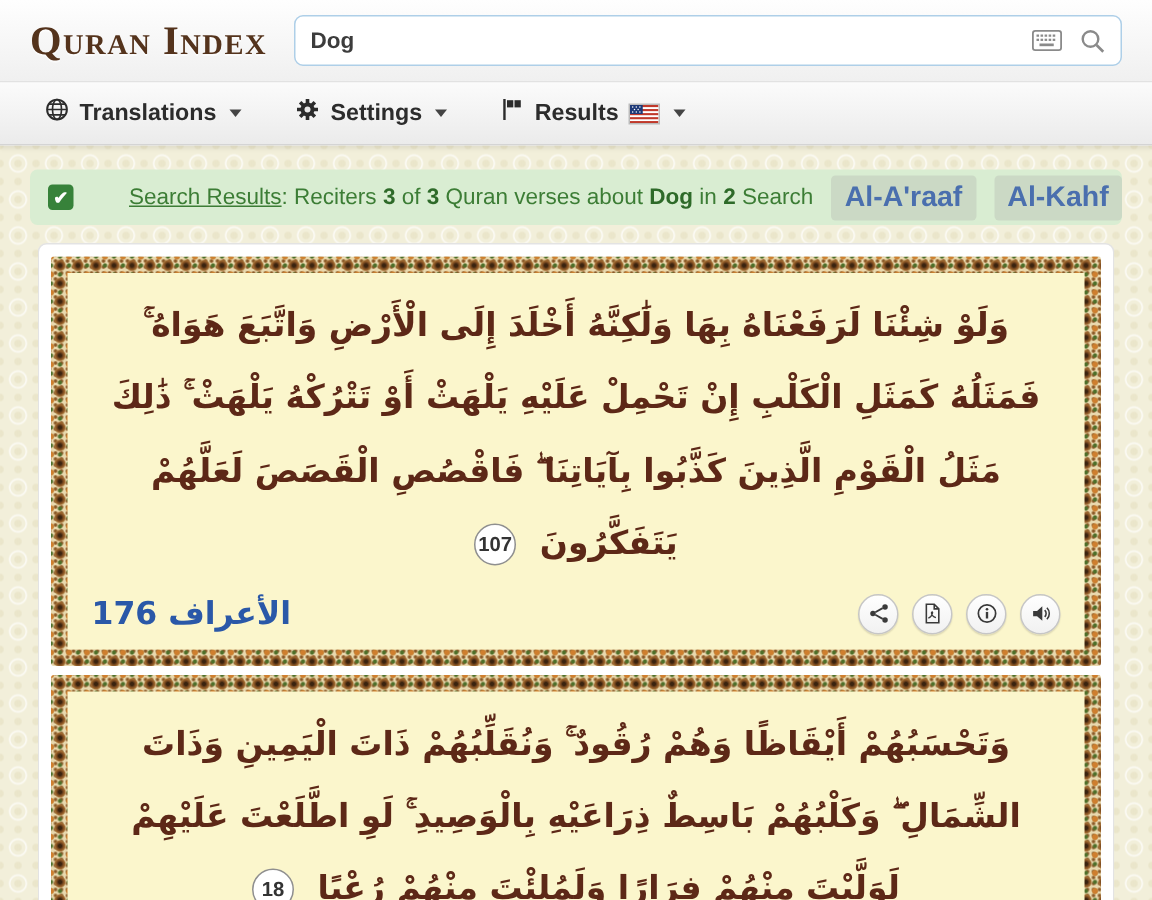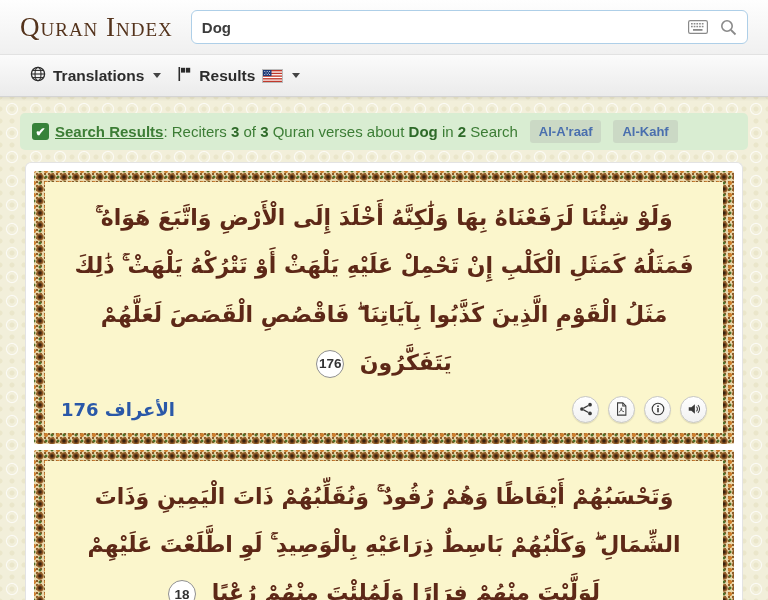--- a/index.html
+++ b/index.html
@@ -7,38 +7,38 @@
   body { font-family:"Liberation Sans", sans-serif; background:#fff; }
 
   
   .header {
     height:55px; display:flex; align-items:center; padding:0 20px;
     background:linear-gradient(#fefefe,#f0f0f0);
     border-bottom:1px solid #e2e2e2;
   }
   .logo {
     font-family:"Liberation Serif", serif; font-variant:small-caps;
-    font-weight:normal; font-size:27px; color:#54331c; letter-spacing:1px;
+    font-weight:bold; font-size:27px; color:#54331c; letter-spacing:1px;
     cursor:pointer; white-space:nowrap; text-shadow:0 1px 0 rgba(255,255,255,.6);
   }
   .searchbox {
     flex:1; margin-left:18px; height:34px; background:#fff;
     border:1px solid #aecfe8; border-radius:6px;
     display:flex; align-items:center; padding:0 10px;
   }
   .searchbox input {
     flex:1; border:none; outline:none; font-weight:bold; font-size:15px;
     color:#3c3c3c; font-family:"Liberation Sans", sans-serif; background:transparent;
   }
   .search-icons { display:flex; align-items:center; gap:12px; color:#8a8a8a; }
   .icon-btn { cursor:pointer; display:flex; align-items:center; }
 
   
   .nav {
-    height:42px; display:flex; align-items:center; gap:16px; padding:0 30px;
+    height:42px; display:flex; align-items:center; gap:36px; padding:0 30px;
     background:linear-gradient(#fbfbfb,#ebebeb);
     border-bottom:1px solid #d4d4d4; box-shadow:0 2px 3px rgba(0,0,0,.07);
     position:relative; z-index:2;
   }
   .nav-item {
     display:flex; align-items:center; gap:7px; cursor:pointer;
     font-weight:bold; font-size:15.5px; color:#2c2c2c;
   }
   .caret {
     width:0; height:0; border-left:4.5px solid transparent;
@@ -62,24 +62,24 @@
   .banner {
     height:37px; display:flex; align-items:center; gap:6px;
     background:#d9edd2; border-radius:5px; padding:0 12px;
     color:#3c7d35; font-size:15px; white-space:nowrap; overflow:hidden;
   }
   .check {
     width:17px; height:17px; border-radius:3px; background:#37823a;
     color:#fff; font-size:12px; font-weight:bold; display:flex;
     align-items:center; justify-content:center; flex:0 0 auto;
   }
-  .banner a.results-link { color:#3c7d35; font-weight:bold; text-decoration:underline; cursor:pointer; }
+  .banner a.results-link { color:#3c7d35; font-weight:normal; text-decoration:underline; cursor:pointer;margin-left:31px; }
   .banner b { color:#2e6a29; }
   .badge {
-    background:#cbd9c5; color:#4a6fae; font-weight:bold; font-size:13px;
+    background:#cbd9c5; color:#4a6fae; font-weight:bold; font-size:19px;
     border-radius:3px; padding:4px 9px; margin-left:6px; cursor:pointer;
   }
 
   
   .results-panel {
     margin:12px 5px 0; background:#fff; border:1px solid #e3e3e3;
     border-bottom:none; border-radius:6px 6px 0 0; padding:8px; height:500px;
   }
 
   
@@ -102,21 +102,21 @@
   }
   .vnum {
     display:inline-flex; width:28px; height:28px; border-radius:50%;
     background:#fff; border:1px solid #8f8f8f; align-items:center;
     justify-content:center; font-size:13.5px; font-weight:bold; color:#333;
     font-family:"Liberation Sans", sans-serif; direction:ltr; vertical-align:middle;
     margin-right:8px;
   }
   .verse-footer { display:flex; justify-content:space-between; align-items:center; margin-top:6px; }
   .verse-ref {
-    direction:rtl; color:#2a58a8; font-weight:bold; font-size:18px;
+    direction:rtl; color:#2a58a8; font-weight:bold; font-size:21px;
     text-decoration:none; cursor:pointer; font-family:"DejaVu Sans", sans-serif;
   }
   .actions { display:flex; gap:9px; }
   .action-btn {
     width:27px; height:27px; border-radius:50%; cursor:pointer;
     background:linear-gradient(#ffffff,#f1f1f1); border:1px solid #c6c6c6;
     box-shadow:0 1px 1px rgba(0,0,0,.12);
     display:flex; align-items:center; justify-content:center; color:#3a3a3a;
   }
 </style>
@@ -165,20 +165,36 @@
           <line x1="1.4" y1="8" x2="14.6" y2="8" stroke="currentColor" stroke-width="1.1"></line>
           <line x1="2.4" y1="4.4" x2="13.6" y2="4.4" stroke="currentColor" stroke-width="1.1"></line>
           <line x1="2.4" y1="11.6" x2="13.6" y2="11.6" stroke="currentColor" stroke-width="1.1"></line>
         </svg>
     </span>
     <span>Translations</span>
     <span class="caret"></span>
   </div>
   <div class="nav-item">
     <span>
+      <svg width="16" height="16" viewBox="0 0 16 16">
+          <g stroke="currentColor" stroke-width="2.4">
+            <line x1="8" y1="1" x2="8" y2="15"></line>
+            <line x1="1" y1="8" x2="15" y2="8"></line>
+            <line x1="3.1" y1="3.1" x2="12.9" y2="12.9"></line>
+            <line x1="12.9" y1="3.1" x2="3.1" y2="12.9"></line>
+          </g>
+          <circle cx="8" cy="8" r="4.7" fill="currentColor"></circle>
+          <circle cx="8" cy="8" r="2" fill="#ebebeb"></circle>
+        </svg>
+    </span>
+    <span>Settings</span>
+    <span class="caret"></span>
+  </div>
+  <div class="nav-item">
+    <span>
       <svg width="15" height="16" viewBox="0 0 15 16">
           <rect x="1.5" y="1" width="1.6" height="14" fill="currentColor"></rect>
           <rect x="4" y="1.8" width="4.2" height="4.8" fill="currentColor"></rect>
           <rect x="9" y="1.8" width="4.2" height="4.8" fill="currentColor"></rect>
         </svg>
     </span>
     <span>Results</span>
     <span class="flag-img">
       <svg width="19" height="12" viewBox="0 0 19 12" style="display:block">
           <rect width="19" height="12" fill="#fff"></rect>
@@ -225,21 +241,21 @@
     <span class="badge">Al-A'raaf</span>
     <span class="badge">Al-Kahf</span>
   </div>
 
   <div class="results-panel">
 
     <div class="verse-card">
       <div class="verse-inner">
         <div class="arabic" lang="ar">
           <span>وَلَوْ شِئْنَا لَرَفَعْنَاهُ بِهَا وَلَٰكِنَّهُ أَخْلَدَ إِلَى الْأَرْضِ وَاتَّبَعَ هَوَاهُ ۚ فَمَثَلُهُ كَمَثَلِ الْكَلْبِ إِنْ تَحْمِلْ عَلَيْهِ يَلْهَثْ أَوْ تَتْرُكْهُ يَلْهَثْ ۚ ذَٰلِكَ مَثَلُ الْقَوْمِ الَّذِينَ كَذَّبُوا بِآيَاتِنَا ۖ فَاقْصُصِ الْقَصَصَ لَعَلَّهُمْ يَتَفَكَّرُونَ</span>
-          <span class="vnum">176</span>
+          <span class="vnum">107</span>
         </div>
         <div class="verse-footer">
           <a class="verse-ref" lang="ar">الأعراف 176</a>
           <div class="actions">
             <span class="action-btn">
               <svg width="14" height="14" viewBox="0 0 16 16">
                   <circle cx="12.6" cy="3" r="2.1" fill="currentColor"></circle>
                   <circle cx="3.4" cy="8" r="2.1" fill="currentColor"></circle>
                   <circle cx="12.6" cy="13" r="2.1" fill="currentColor"></circle>
                   <line x1="5.2" y1="7" x2="10.8" y2="3.9" stroke="currentColor" stroke-width="1.4"></line>

